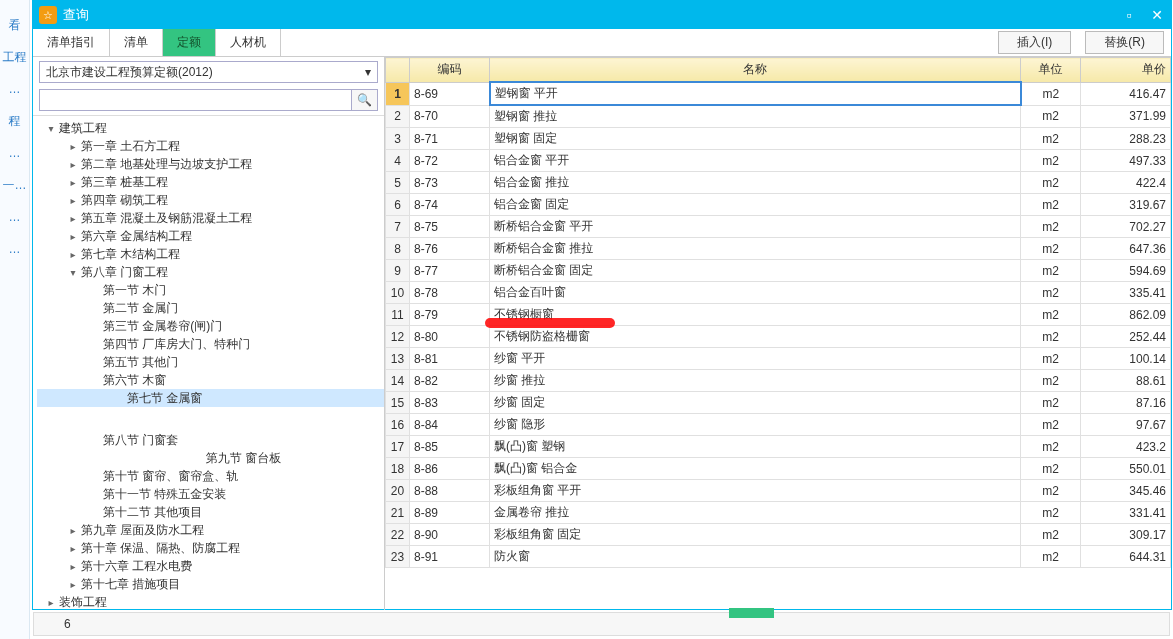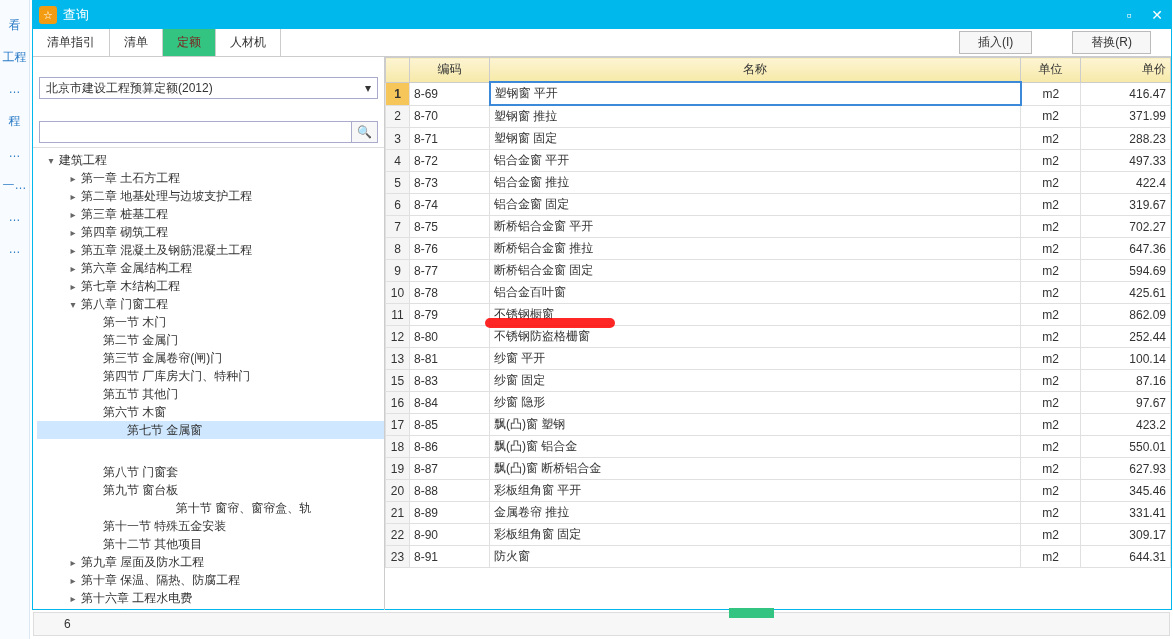--- a/index.html
+++ b/index.html
@@ -6,26 +6,26 @@
     body { font-family: "Microsoft YaHei", Arial, sans-serif; font-size: 12px; color: #333; background: #fff; width: 1173px; height: 639px; overflow: hidden; position: relative; }
     .left-gutter { position:absolute; left:0; top:0; width:30px; height:639px; background:#f8fbff; border-right:1px solid #dbe8f2; }
     .left-gutter .lg-item { font-size:12px; color:#2b7cc7; text-align:center; margin:18px 2px; line-height:14px; }
     .dialog { position:absolute; left:32px; top:0; width:1140px; height:610px; background:#fff; border:1px solid #00b8ec; }
     .titlebar { height:28px; background:#00b8ec; display:flex; align-items:center; color:#fff; }
     .titlebar .title-icon { width:18px; height:18px; background:#f39c12; border-radius:3px; margin:0 6px; display:flex; align-items:center; justify-content:center; font-size:11px; color:#fff; }
     .titlebar .title-text { flex:1; font-size:13px; }
     .titlebar .win-btn { width:28px; height:28px; display:flex; align-items:center; justify-content:center; cursor:pointer; font-size:14px; }
     .toolbar { height:28px; display:flex; align-items:stretch; border-bottom:1px solid #ccc; background:#fff; }
     .toolbar .tab { padding:0 14px; display:flex; align-items:center; border-right:1px solid #ccc; cursor:pointer; }
-    .toolbar .tab.active { background:#33c481; color:#7f1d1d; }
+    .toolbar .tab.active { background:#33c481; color:#14532d; }
     .toolbar .spacer { flex:1; }
-    .toolbar .btn { padding:0 18px; display:flex; align-items:center; border:1px solid #bbb; margin:2px 20px; cursor:pointer; background:#f7f7f7;text-align:right; }
+    .toolbar .btn { padding:0 18px; display:flex; align-items:center; border:1px solid #bbb; margin:2px 7px; cursor:pointer; background:#f7f7f7;text-align:right; }
     .body-area { display:flex; height:553px; }
     .left-panel { width:352px; display:flex; flex-direction:column; border-right:1px solid #ccc; }
-    .combo { margin:20px 6px; height:22px; border:1px solid #aac; background:#fff; display:flex; align-items:center; padding:0 6px; justify-content:space-between; cursor:pointer; }
+    .combo { margin:4px 6px; height:22px; border:1px solid #aac; background:#fff; display:flex; align-items:center; padding:0 6px; justify-content:space-between; cursor:pointer; }
     .search-row { display:flex; margin:2px 6px 4px 6px; height:22px; }
     .search-input { flex:1; border:1px solid #aac; background:#fff; padding:0 6px; outline:none; font-size:12px; }
     .search-btn { width:26px; border:1px solid #aac; border-left:none; background:#f7f7f7; display:flex; align-items:center; justify-content:center; cursor:pointer; }
     .tree { flex:1; overflow-y:auto; border-top:1px solid #ddd; padding:3px 0 3px 4px; }
     .tree-row { height:18px; display:flex; align-items:center; cursor:pointer; white-space:nowrap; }
     .tree-row.selected { background:#cfe8ff; }
     .tog { width:12px; display:inline-flex; justify-content:center; font-size:10px; color:#666; margin-right:2px; }
     .right-panel { flex:1; display:flex; flex-direction:column; overflow:hidden; }
     .grid { flex:1; overflow:auto; }
     .grid table { border-collapse:collapse; width:100%; }
@@ -152,25 +152,25 @@
             <span>第六节 木窗</span>
           </div>
           <div class="tree-row selected" style="padding-left: 76px;">
             <span class="tog"></span>
             <span>第七节 金属窗</span>
           </div>
           <div class="tree-row" style="padding-left: 52px; margin-top: 24px;">
             <span class="tog"></span>
             <span>第八节 门窗套</span>
           </div>
-          <div class="tree-row" style="padding-left: 52px;">
+          <div class="tree-row" style="padding-left: 52px; justify-content: center;">
             <span class="tog"></span>
             <span>第九节 窗台板</span>
           </div>
-          <div class="tree-row" style="padding-left: 52px; justify-content: center;">
+          <div class="tree-row" style="padding-left: 52px;">
             <span class="tog"></span>
             <span>第十节 窗帘、窗帘盒、轨</span>
           </div>
           <div class="tree-row" style="padding-left: 52px;">
             <span class="tog"></span>
             <span>第十一节 特殊五金安装</span>
           </div>
           <div class="tree-row" style="padding-left: 52px;">
             <span class="tog"></span>
             <span>第十二节 其他项目</span>
@@ -272,21 +272,21 @@
                 <td class="col-code">8-77</td>
                 <td class="col-name">断桥铝合金窗 固定</td>
                 <td class="col-unit">m2</td>
                 <td class="col-price">594.69</td>
               </tr>
               <tr>
                 <td class="rownum">10</td>
                 <td class="col-code">8-78</td>
                 <td class="col-name">铝合金百叶窗</td>
                 <td class="col-unit">m2</td>
-                <td class="col-price">425.61</td>
+                <td class="col-price">335.41</td>
               </tr>
               <tr>
                 <td class="rownum">11</td>
                 <td class="col-code">8-79</td>
                 <td class="col-name">不锈钢橱窗</td>
                 <td class="col-unit">m2</td>
                 <td class="col-price">862.09</td>
               </tr>
               <tr>
                 <td class="rownum">12</td>
@@ -296,20 +296,27 @@
                 <td class="col-price">252.44</td>
               </tr>
               <tr>
                 <td class="rownum">13</td>
                 <td class="col-code">8-81</td>
                 <td class="col-name">纱窗 平开</td>
                 <td class="col-unit">m2</td>
                 <td class="col-price">100.14</td>
               </tr>
               <tr>
+                <td class="rownum">14</td>
+                <td class="col-code">8-82</td>
+                <td class="col-name">纱窗 推拉</td>
+                <td class="col-unit">m2</td>
+                <td class="col-price">88.61</td>
+              </tr>
+              <tr>
                 <td class="rownum">15</td>
                 <td class="col-code">8-83</td>
                 <td class="col-name">纱窗 固定</td>
                 <td class="col-unit">m2</td>
                 <td class="col-price">87.16</td>
               </tr>
               <tr>
                 <td class="rownum">16</td>
                 <td class="col-code">8-84</td>
                 <td class="col-name">纱窗 隐形</td>
@@ -322,27 +329,20 @@
                 <td class="col-name">飘(凸)窗 塑钢</td>
                 <td class="col-unit">m2</td>
                 <td class="col-price">423.2</td>
               </tr>
               <tr>
                 <td class="rownum">18</td>
                 <td class="col-code">8-86</td>
                 <td class="col-name">飘(凸)窗 铝合金</td>
                 <td class="col-unit">m2</td>
                 <td class="col-price">550.01</td>
-              </tr>
-              <tr>
-                <td class="rownum">19</td>
-                <td class="col-code">8-87</td>
-                <td class="col-name">飘(凸)窗 断桥铝合金</td>
-                <td class="col-unit">m2</td>
-                <td class="col-price">627.93</td>
               </tr>
               <tr>
                 <td class="rownum">20</td>
                 <td class="col-code">8-88</td>
                 <td class="col-name">彩板组角窗 平开</td>
                 <td class="col-unit">m2</td>
                 <td class="col-price">345.46</td>
               </tr>
               <tr>
                 <td class="rownum">21</td>

